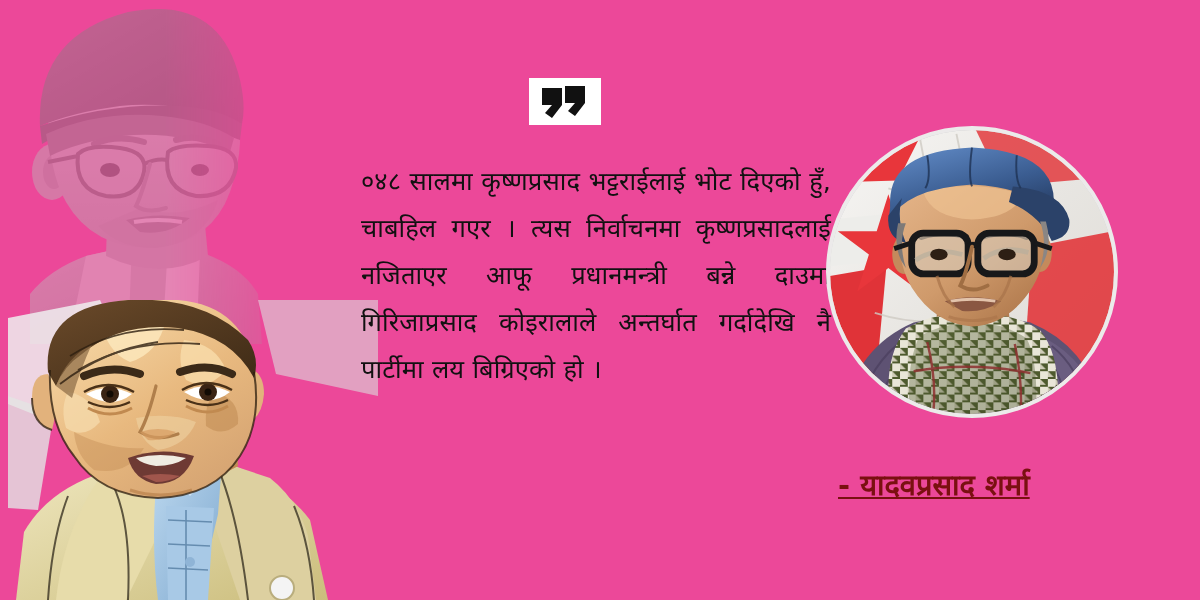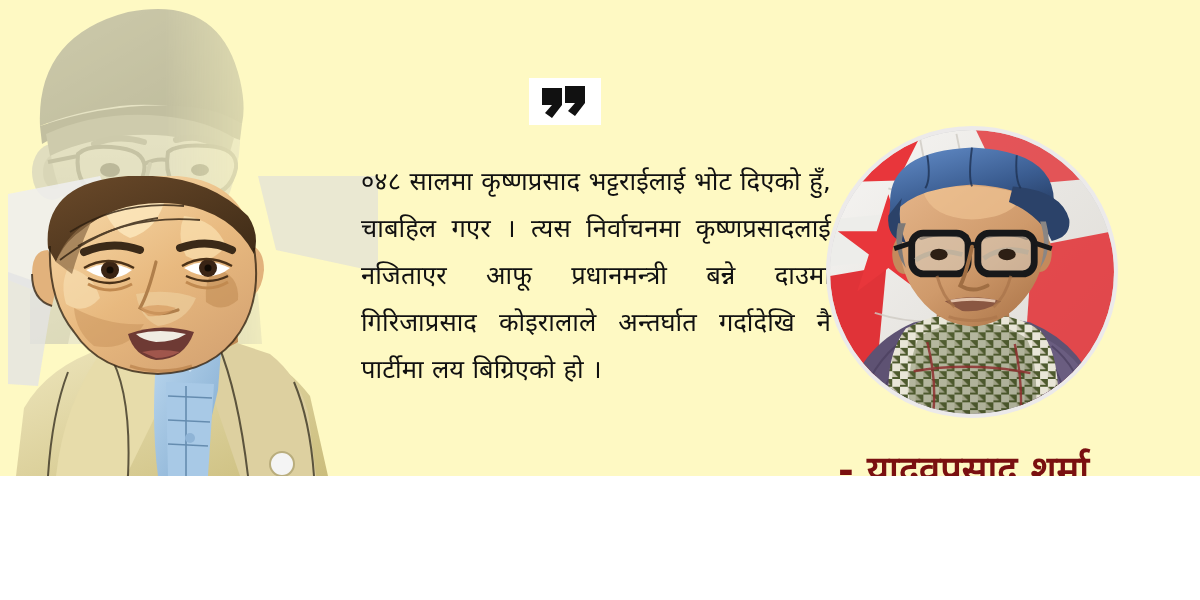--- a/index.html
+++ b/index.html
@@ -2,22 +2,22 @@
 <html><head>
 <meta charset="utf-8">
 <title>Quote Card</title>
 <style>
   html,body{margin:0;padding:0;}
   body{
     width:1200px;height:600px;overflow:hidden;
     font-family:"DejaVu Sans","Liberation Sans",sans-serif;
   }
   #card{
-    position:relative;width:1200px;height:476px;
-    background:#fef9c3;overflow:hidden;
+    position:relative;width:1200px;height:600px;
+    background:#ec4899;overflow:hidden;
   }
 
   
   .bw-portrait{
     position:absolute;left:-10px;top:-6px;width:320px;height:350px;
     opacity:.42;
     -webkit-mask-image:linear-gradient(to right,#000 0%,#000 55%,rgba(0,0,0,.55) 80%,rgba(0,0,0,0) 100%),
                         linear-gradient(to bottom,#000 0%,#000 70%,rgba(0,0,0,.4) 92%,rgba(0,0,0,0) 100%);
     -webkit-mask-composite:source-in;
     mask-image:linear-gradient(to right,#000 0%,#000 55%,rgba(0,0,0,.55) 80%,rgba(0,0,0,0) 100%);
@@ -54,24 +54,25 @@
     position:absolute;left:826px;top:126px;width:292px;height:292px;
     border-radius:50%;overflow:hidden;
     border:4px solid #eceaea;
     box-sizing:border-box;
     background:#d9d9d9;
   }
   .photo-circle svg{display:block;width:100%;height:100%;}
 
   
   .attribution{
-    position:absolute;left:838px;top:442px;width:350px;
+    position:absolute;left:838px;top:464px;width:350px;
     font-family:"DejaVu Sans","Liberation Sans",sans-serif;
-    font-size:38px;font-weight:bold;color:#7a1010;
+    font-size:29px;font-weight:bold;color:#7a1010;
     white-space:nowrap;
+    text-decoration:underline;
   }
 </style>
 </head>
 <body>
 
 <div id="card">
 
   <div class="bw-portrait">
     <svg viewBox="0 0 320 350" xmlns="http://www.w3.org/2000/svg" aria-hidden="true">
       <defs>

